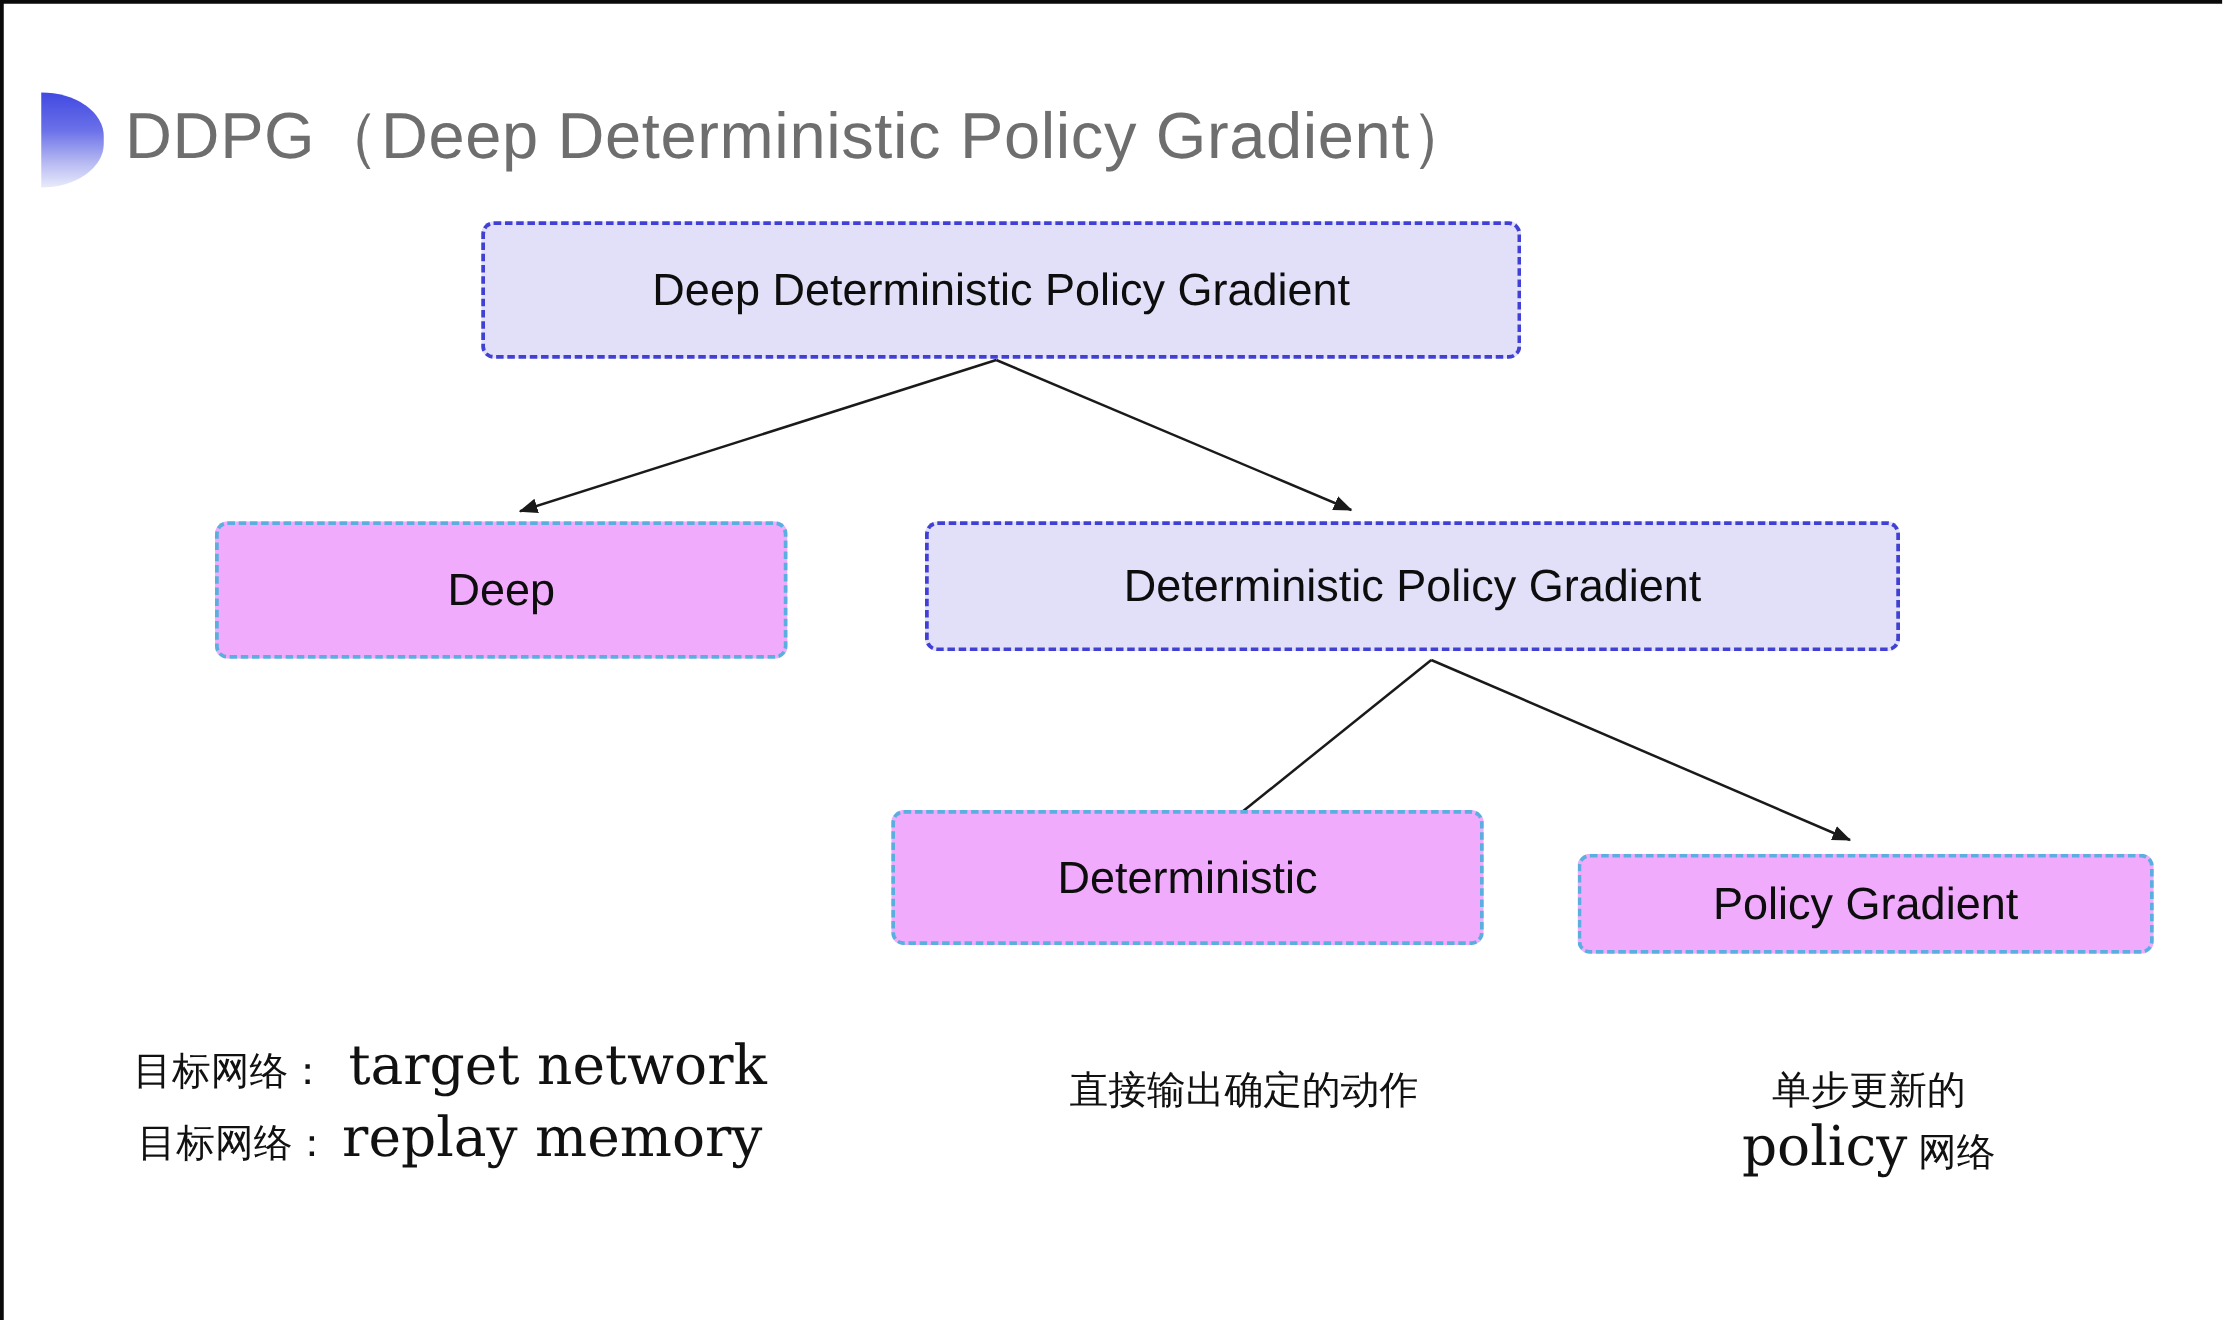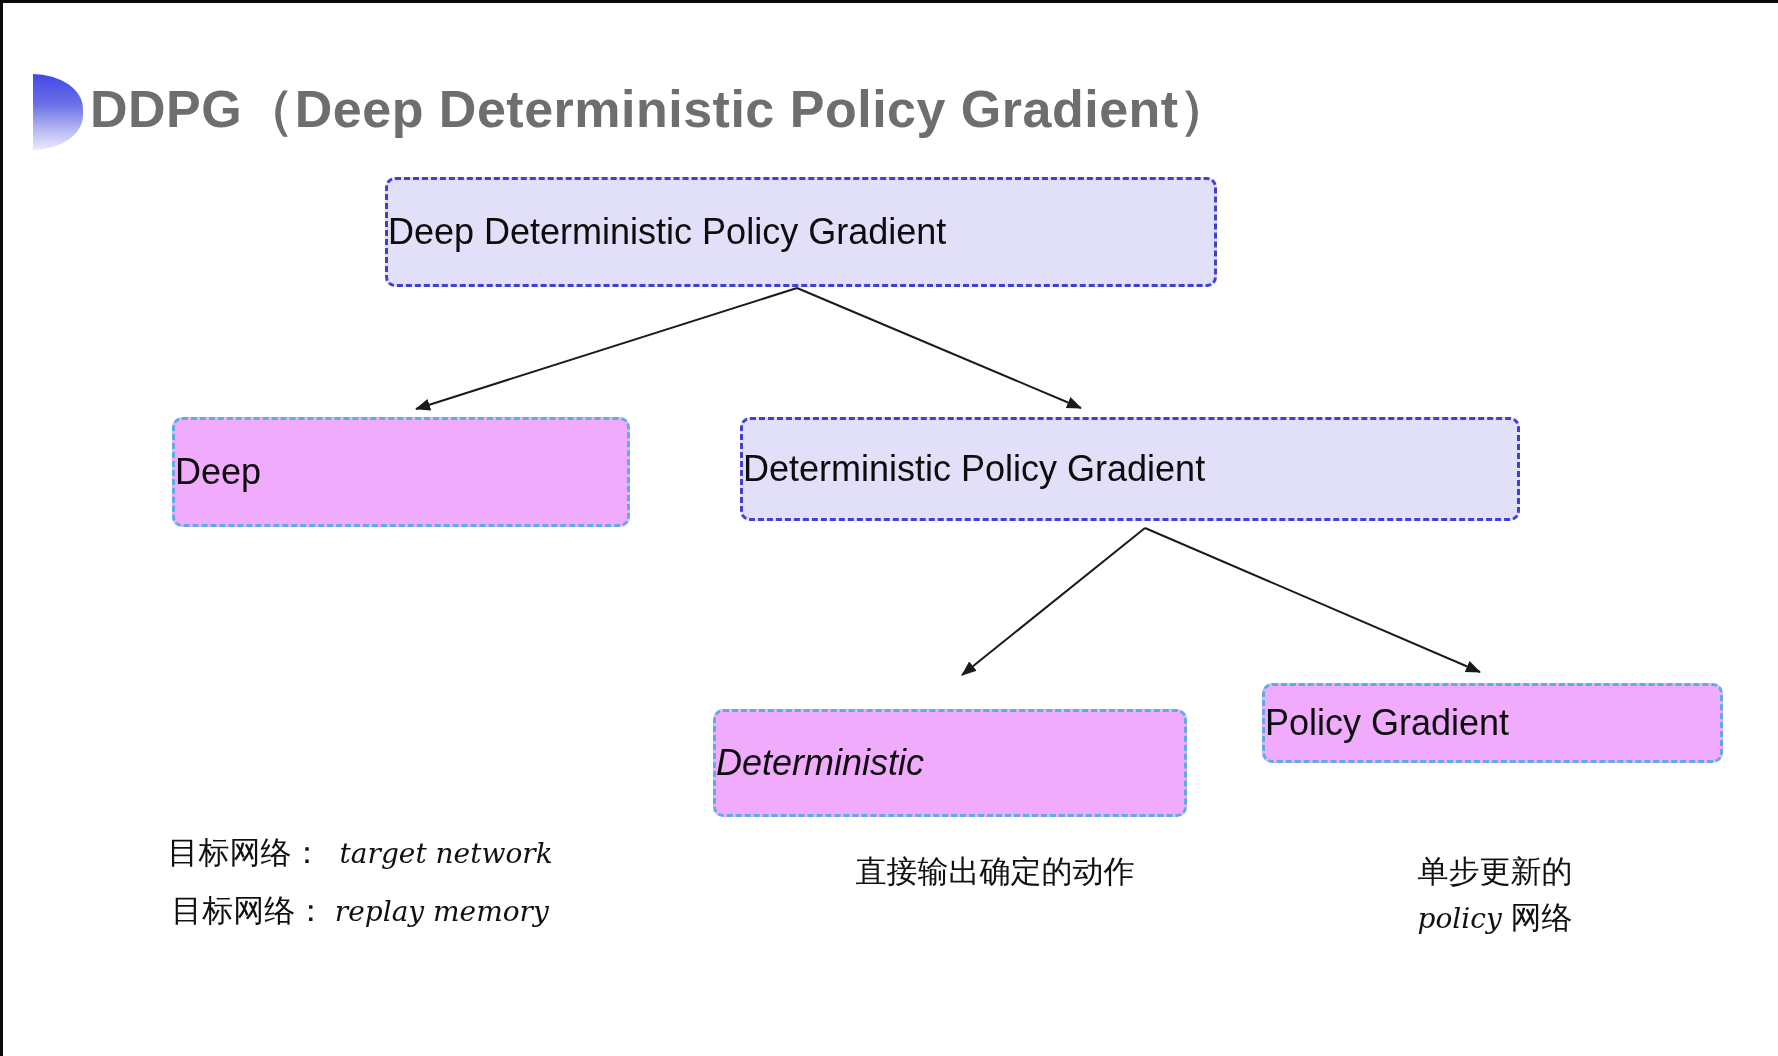--- a/index.html
+++ b/index.html
@@ -9,44 +9,44 @@
   }
   .frame-top{position:absolute;left:0;top:0;width:1778px;height:3px;background:#0a0a0a;}
   .frame-left{position:absolute;left:0;top:0;width:3px;height:1056px;background:#0a0a0a;}
 
   .bullet{
     position:absolute;left:33px;top:74px;width:50px;height:76px;
     border-radius:0 120% 120% 0 / 0 55% 55% 0;
     background:linear-gradient(180deg,#4149e2 0%,#6b71e8 40%,#b9bcf2 75%,#e9eafb 100%);
   }
   .page-title{
-    position:absolute;left:90px;top:72px;height:74px;line-height:74px;
-    font-size:52px;color:#6e6e6e;font-weight:700;letter-spacing:0.5px;white-space:nowrap;
+    position:absolute;left:100px;top:72px;height:74px;line-height:74px;
+    font-size:52px;color:#6e6e6e;font-weight:400;letter-spacing:0.5px;white-space:nowrap;
   }
 
   .node{
-    position:absolute;display:flex;align-items:center;justify-content:flex-start;
+    position:absolute;display:flex;align-items:center;justify-content:center;
     font-size:36px;color:#0d0d0d;text-align:center;box-sizing:border-box;
     border-radius:10px;font-weight:500;
   }
   .node.purple{background:#e2dff8;border:3px dashed #4040d4;}
   .node.cyan{background:#f0abfc;border:3px dashed #5aafe0;}
 
   .node-root{left:385px;top:177px;width:832px;height:110px;}
   .node-deep{left:172px;top:417px;width:458px;height:110px;}
   .node-dpg{left:740px;top:417px;width:780px;height:104px;}
-  .node-det{left:713px;top:709px;width:474px;height:108px;font-style:italic;}
+  .node-det{left:713px;top:648px;width:474px;height:108px;}
   .node-pg{left:1262px;top:683px;width:461px;height:80px;}
 
   .connectors{position:absolute;left:0;top:0;width:1778px;height:1056px;pointer-events:none;}
 
   .note{position:absolute;color:#111;text-align:center;}
   .note .line{height:58px;line-height:58px;font-size:31px;white-space:nowrap;}
   .note .line.tight{height:44px;line-height:44px;}
-  .math{font-family:"DejaVu Serif","Liberation Serif",serif;font-style:italic;font-size:28px;}
+  .math{font-family:"DejaVu Serif","Liberation Serif",serif;font-size:44px;}
   .note-deep{left:100px;top:824px;width:520px;}
   .note-det{left:760px;top:848px;width:470px;}
   .note-pg{left:1320px;top:848px;width:350px;}
   .note-det .line,.note-pg .line{height:48px;line-height:48px;}
 </style>
 </head>
 <body>
 
 <div class="slide">
   <div class="frame-top"></div>

